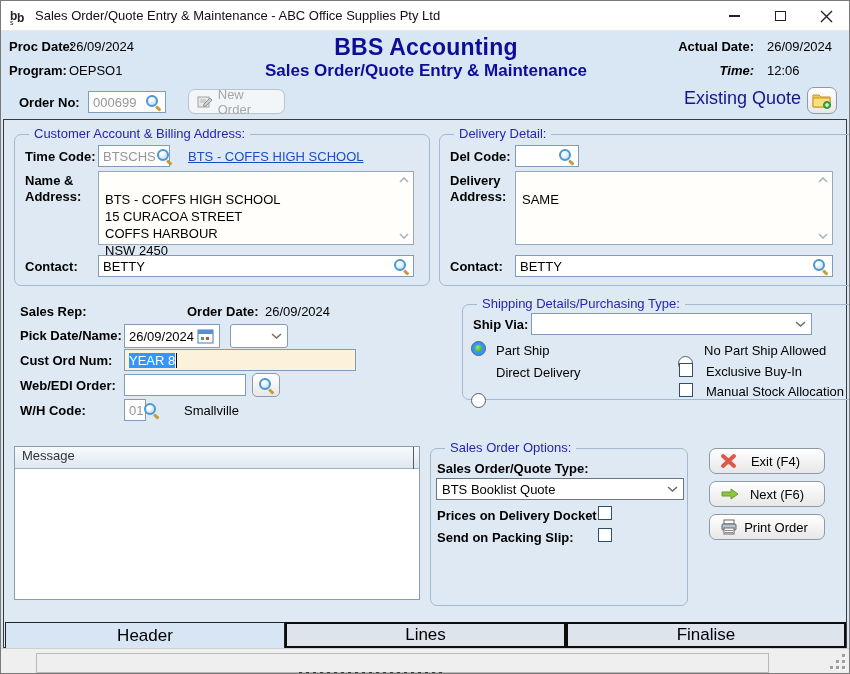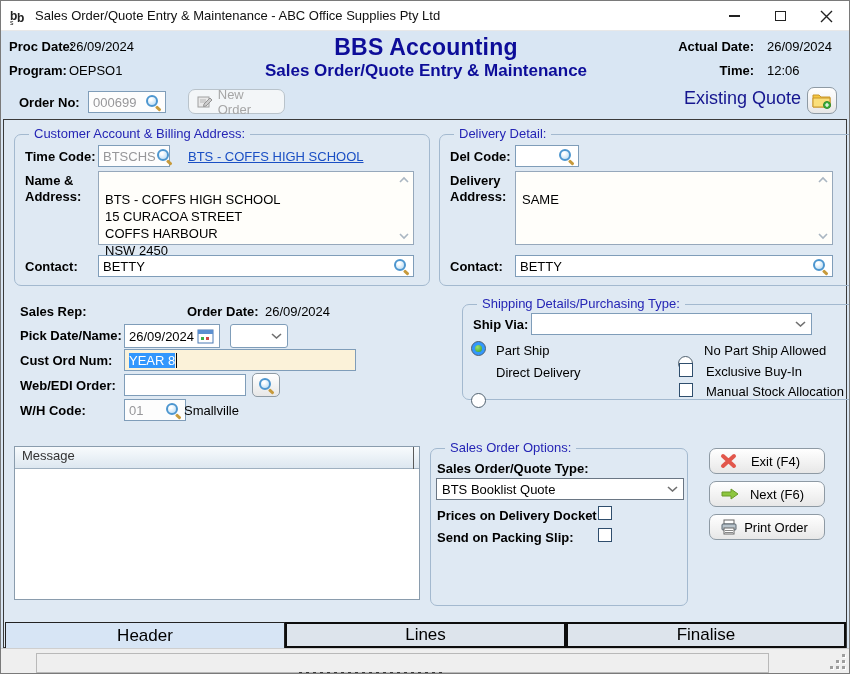--- a/index.html
+++ b/index.html
@@ -77,21 +77,21 @@
   <span class="abs lbl" style="left:8px;top:62px;">Program:</span>
   <span class="abs val" style="left:68px;top:62px;">OEPSO1</span>
 
   <div class="abs" style="left:150px;top:33px;width:550px;text-align:center;">
     <div class="titlebig">BBS Accounting</div>
     <div class="titlesub">Sales Order/Quote Entry &amp; Maintenance</div>
   </div>
 
   <span class="abs lbl" style="left:640px;top:38px;width:113px;text-align:right;">Actual Date:</span>
   <span class="abs val" style="left:766px;top:38px;">26/09/2024</span>
-  <span class="abs lbl" style="left:640px;top:62px;width:113px;text-align:right;">Time:</span>
+  <span class="abs lbl" style="left:640px;top:62px;width:113px;text-align:right;font-style:italic;">Time:</span>
   <span class="abs val" style="left:766px;top:62px;">12:06</span>
 
   <span class="abs lbl" style="left:18px;top:94px;">Order No:</span>
   <div class="abs field dis" style="left:87px;top:90px;width:78px;">
     <span>000699</span>
     <span class="mag fmag"></span>
   </div>
   <div class="abs btn disb" style="left:187px;top:88px;width:97px;height:25px;padding:0 8px;">
     <svg width="17" height="14" style="margin-right:5px;">
         <rect x="1" y="2" width="11" height="10" fill="#e9e9e9" stroke="#a0a0a0"></rect>
@@ -200,21 +200,21 @@
 
     <span class="abs lbl" style="left:16px;top:258px;">Web/EDI Order:</span>
     <div class="abs field" style="left:120px;top:254px;width:122px;">
       <span></span>
     </div>
     <div class="abs btn" style="left:248px;top:253px;width:28px;height:24px;justify-content:center;border-radius:5px;">
       <span class="mag"></span>
     </div>
 
     <span class="abs lbl" style="left:16px;top:283px;">W/H Code:</span>
-    <div class="abs field dis" style="left:120px;top:279px;width:62px;">
+    <div class="abs field dis" style="left:120px;top:279px;width:22px;">
       <span>01</span>
       <span class="mag fmag"></span>
     </div>
     <span class="abs val" style="left:180px;top:283px;">Smallville</span>
 
     <div class="group" style="left:458px;top:184px;width:401px;height:96px;">
       <span class="gtitle">Shipping Details/Purchasing Type:</span>
       <span class="abs lbl" style="left:10px;top:12px;">Ship Via:</span>
       <div class="abs combo" style="left:68px;top:8px;width:281px;height:22px;">
         <span></span>

